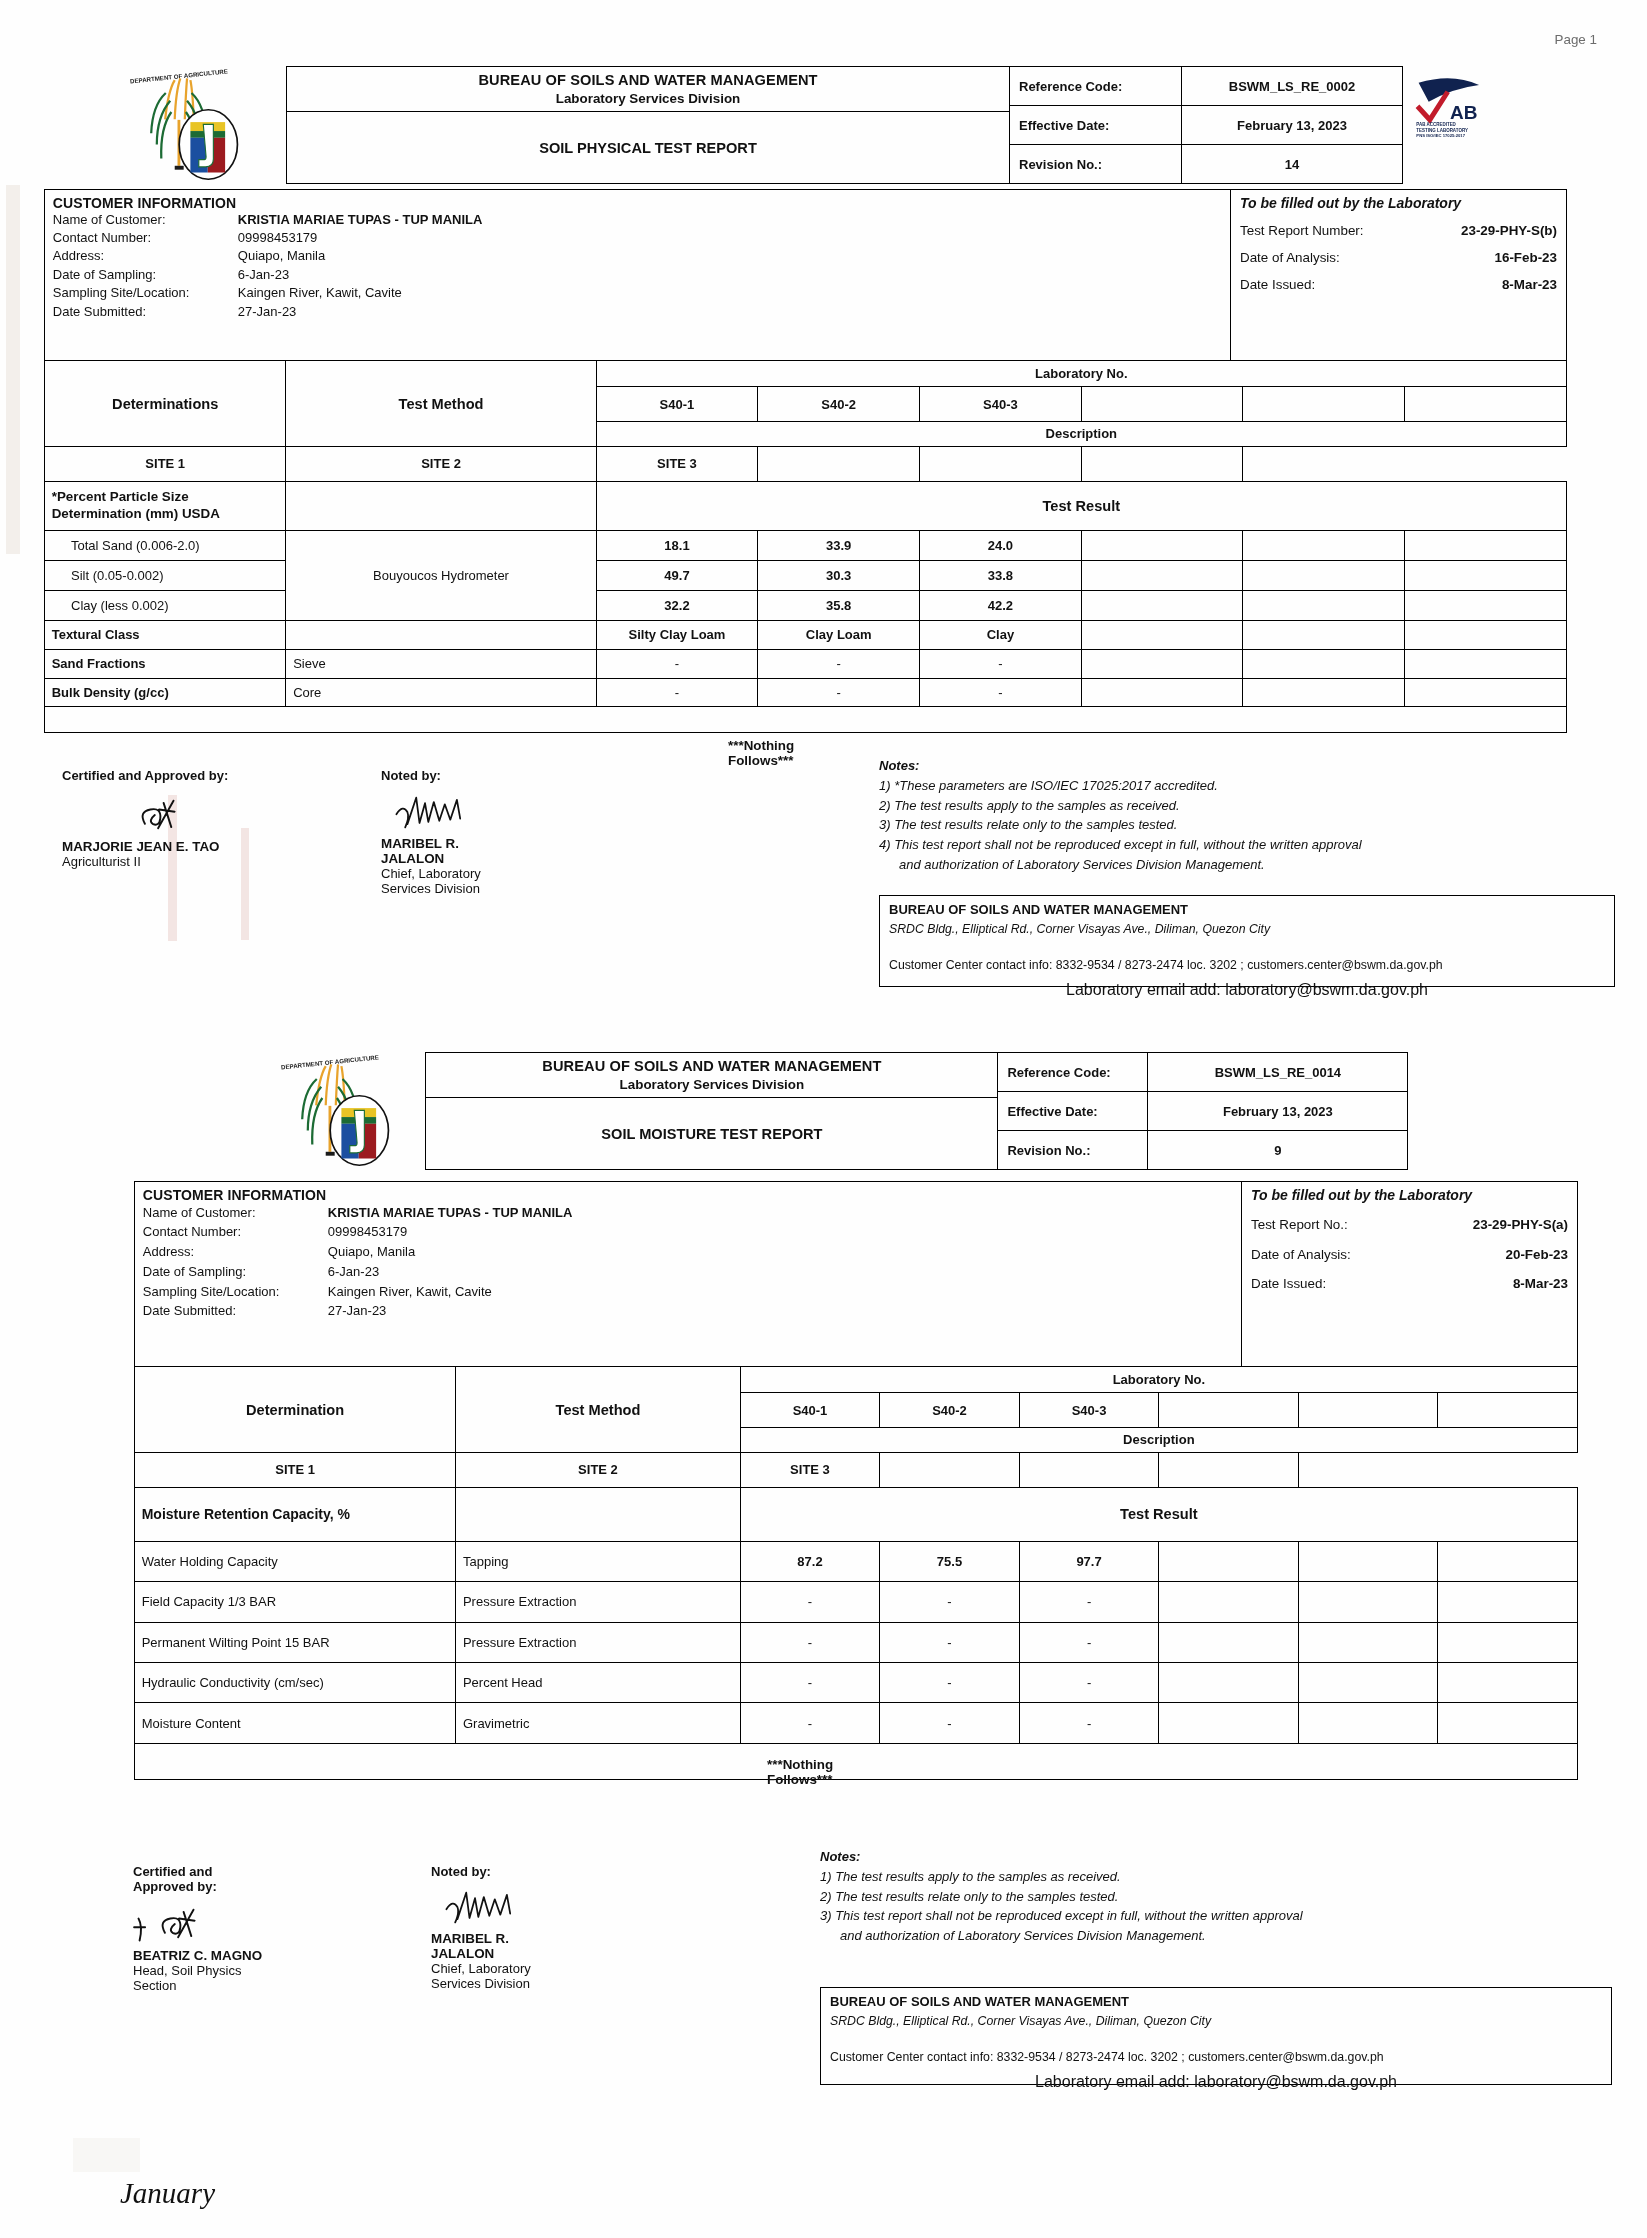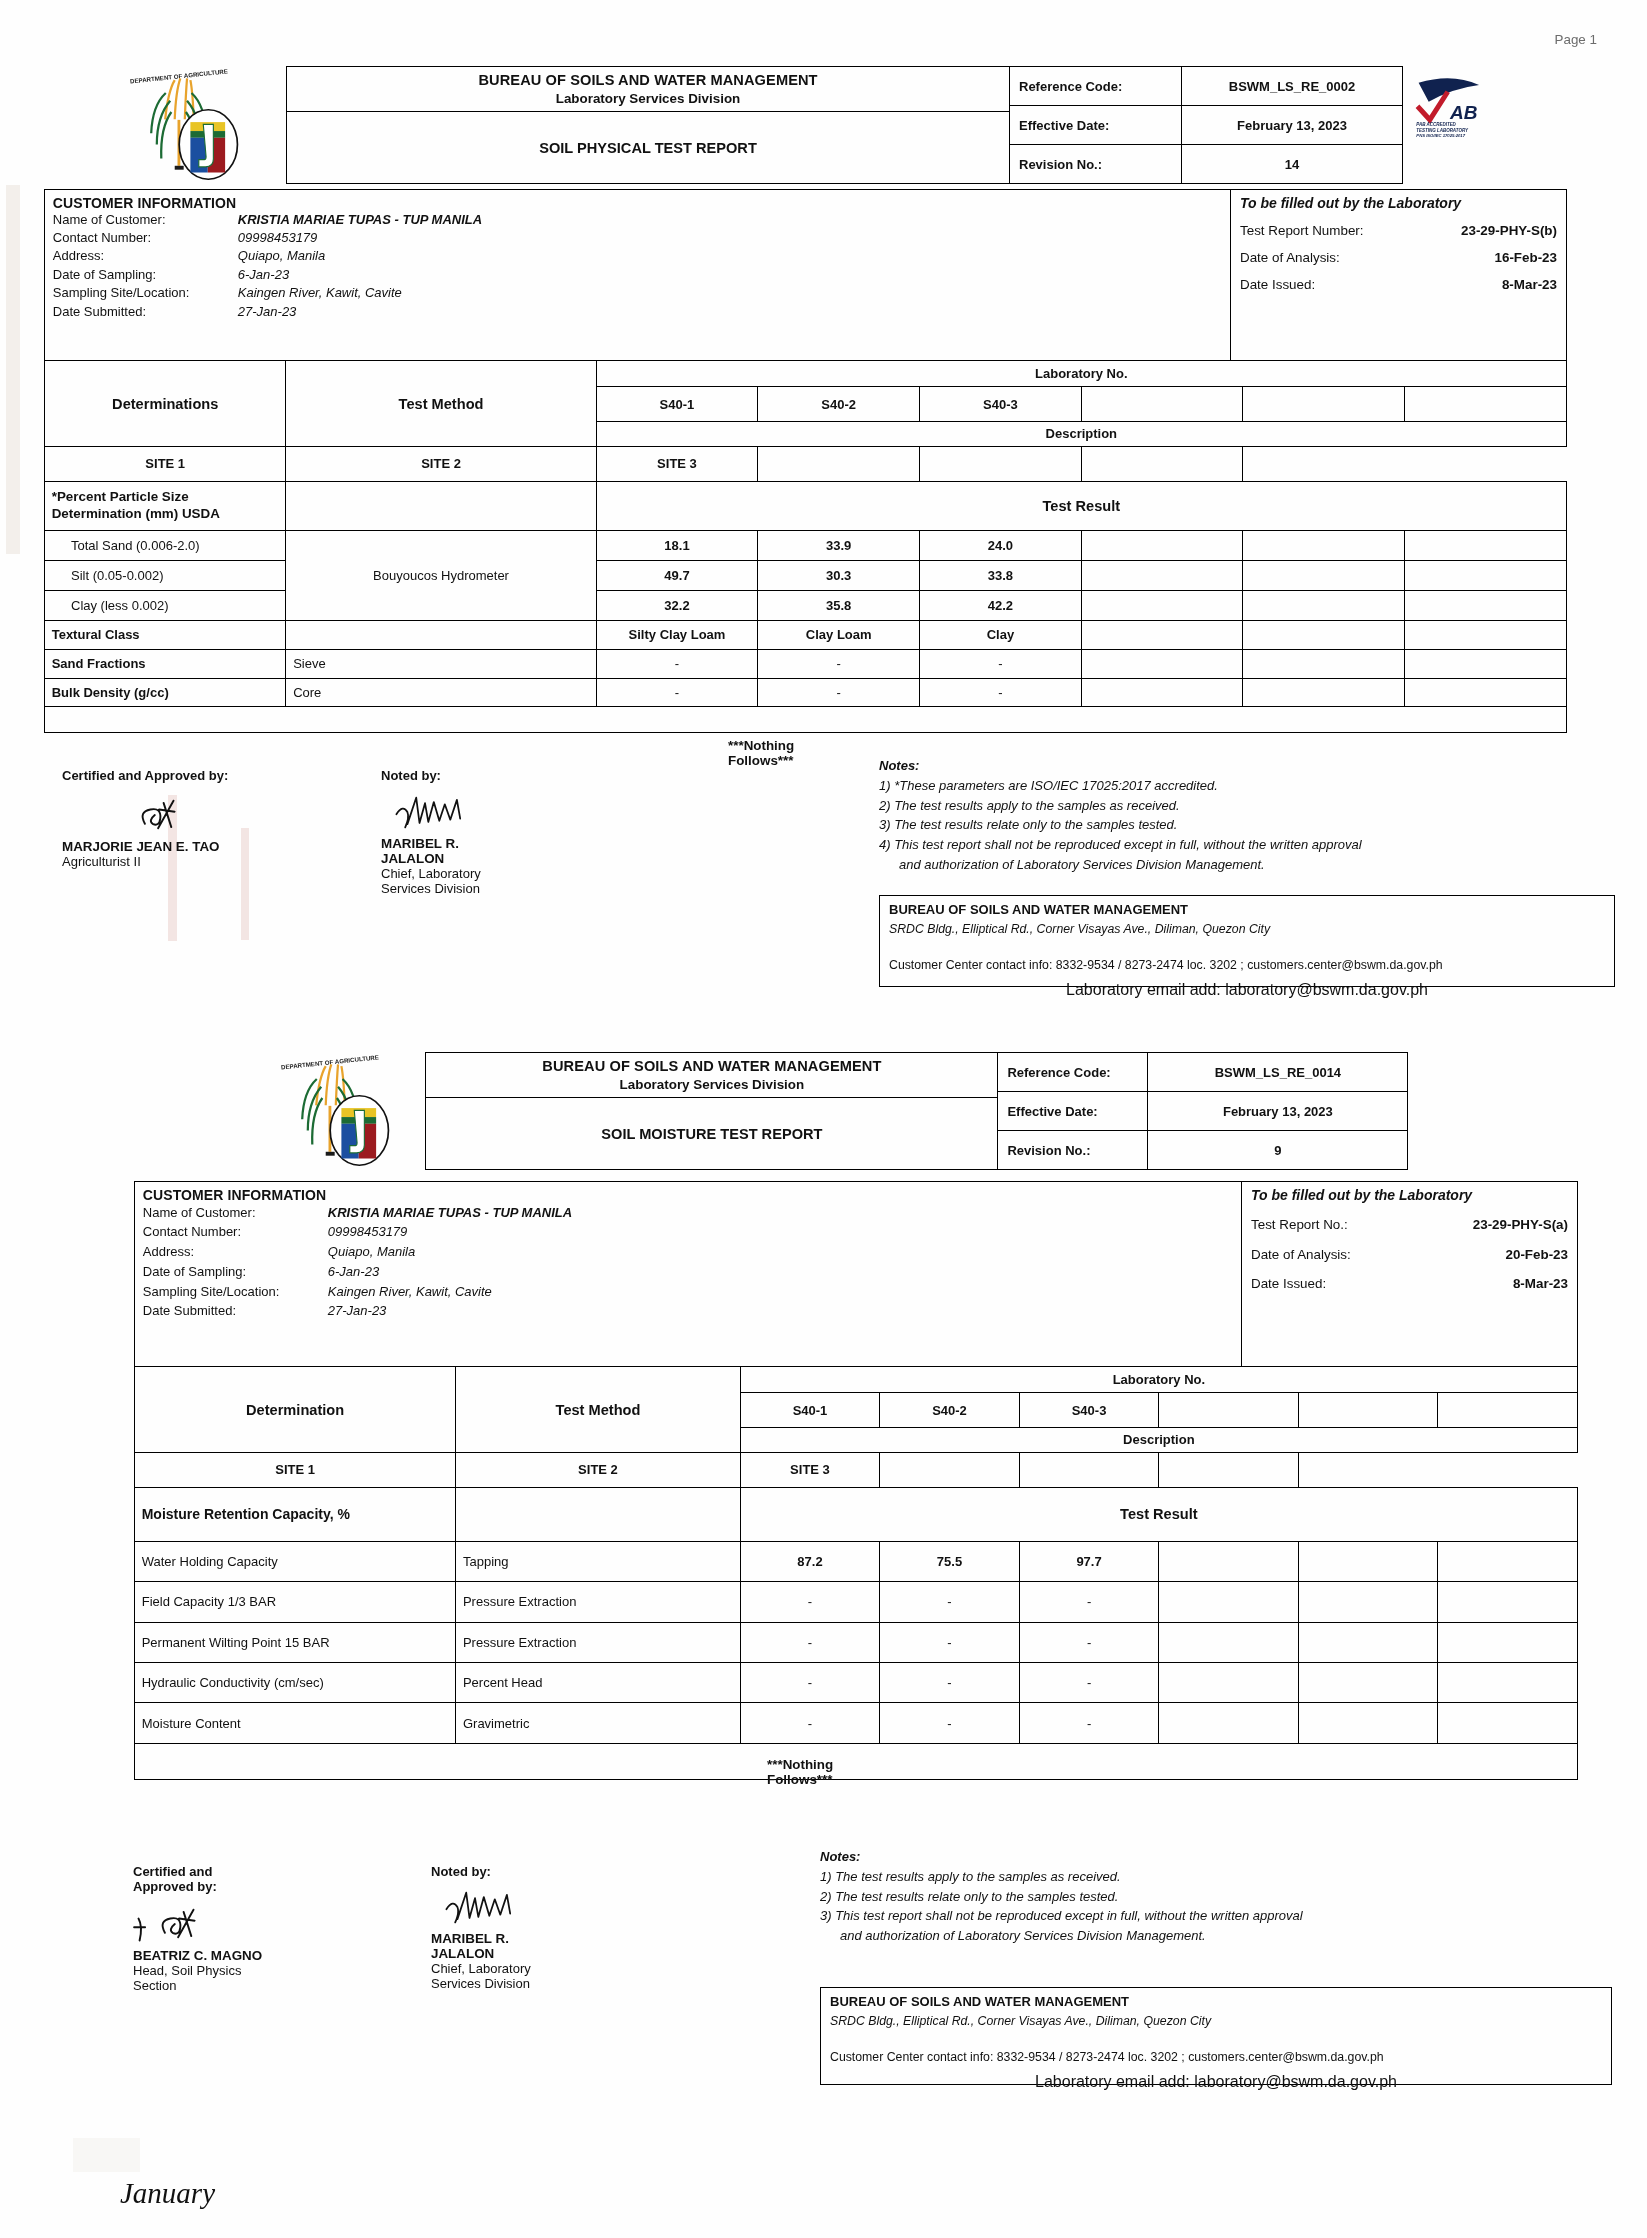--- a/index.html
+++ b/index.html
@@ -33,30 +33,30 @@
   .lsd{font-weight:bold;font-size:13.4px;margin-top:3.4px;}
   .rpttype{font-weight:bold;font-size:14.6px;}
 
   .refbox{border:1.7px solid #000;border-left:0;display:flex;flex-direction:column;}
   .refrow{display:flex;flex:1;border-bottom:1.1px solid #000;}
   .refrow:last-child{border-bottom:0;}
   .refkey{border-right:1.1px solid #000;display:flex;align-items:center;
     padding-left:9px;font-size:13px;font-weight:bold;}
   .refval{display:flex;align-items:center;justify-content:center;font-size:13px;font-weight:bold;}
 
-  .pablogo{width:84px;position:relative;flex:none;margin-left:10px;font-style:italic;}
+  .pablogo{width:84px;position:relative;flex:none;margin-left:10px;}
   .pablogo svg{width:100%;}
 
   
   .custbox{position:absolute;border:1.7px solid #000;border-bottom:0;box-sizing:border-box;display:flex;}
   .custleft{flex:1;padding:4.5px 0 3.4px 7.8px;}
   .cihead{font-weight:bold;font-size:14px;letter-spacing:0.1px;}
   .cirow{display:flex;font-size:13px;line-height:1.42;}
   .cikey{width:185px;flex:none;}
-  .cival{font-weight:bold;font-style:italic;}
+  .cival{font-weight:bold;}
   .cival.norm{font-weight:normal;}
   .labbox{width:336px;flex:none;border-left:1.7px solid #000;padding:4.5px 9px 3.4px 9px;box-sizing:border-box;}
   .labhead{font-weight:bold;font-style:italic;font-size:14px;}
   .labrow{display:flex;justify-content:space-between;font-size:13.4px;margin-top:12.3px;}
   .labrow .k{}
   .labrow .v{font-weight:bold;}
 
   
   table.res{position:absolute;border-collapse:collapse;table-layout:fixed;}
   table.res td{border:1.1px solid #000;font-size:13px;padding:2.2px 3.4px;vertical-align:middle;}

